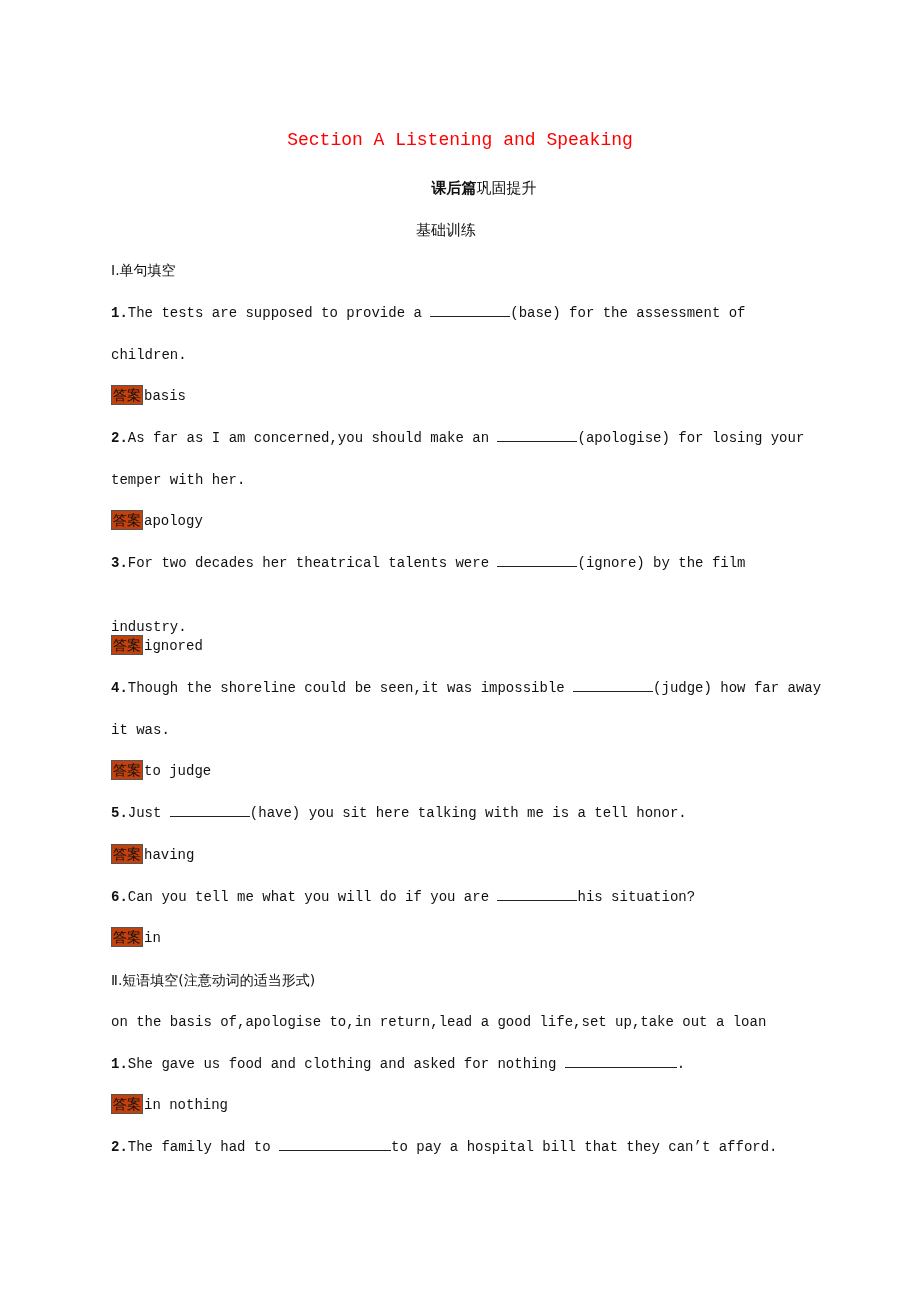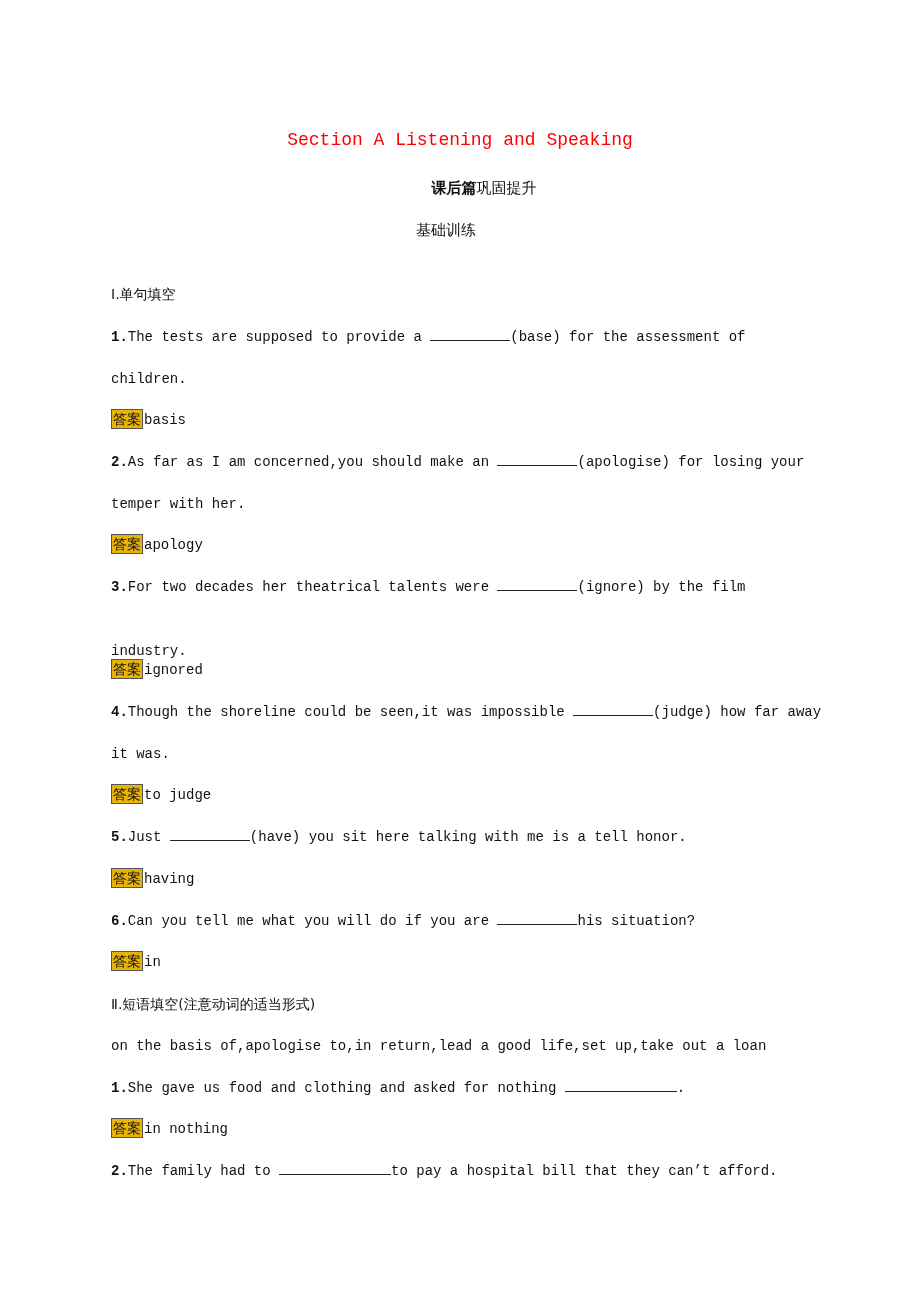--- a/index.html
+++ b/index.html
@@ -7,25 +7,25 @@
          font-family: "DejaVu Sans Mono", "Liberation Mono", monospace; color: #111; }
   .title { position: absolute; top: 124px; left: 0; width: 920px; text-align: center;
            color: #ff0000; font-family: "Liberation Mono", "DejaVu Sans Mono", monospace;
            font-size: 18px; line-height: 32px; }
   .subtitle { position: absolute; top: 176px; left: 0; width: 920px; text-align: center;
               font-family: "DejaVu Sans", sans-serif; font-size: 15px; line-height: 24px; margin-left: 24px; }
   .subtitle .bold { font-weight: bold; }
   .subtitle2 { position: absolute; top: 218px; left: 0; width: 892px; text-align: center;
                font-family: "DejaVu Sans", sans-serif; font-size: 15px; line-height: 24px; }
   .line { position: absolute; left: 111px; font-size: 14px; line-height: 22px; white-space: pre;
-          font-family: "Liberation Mono", "DejaVu Sans Mono", monospace; margin-top: 24px; }
+          font-family: "Liberation Mono", "DejaVu Sans Mono", monospace; }
   .cn { font-family: "DejaVu Sans", sans-serif; }
   .num { font-weight: bold; }
   .blank { display: inline-block; border-bottom: 1px solid #222; height: 14px; vertical-align: baseline; }
-  .badge { display: inline-block; border: 1px solid #555; background: #eab308;
+  .badge { display: inline-block; border: 1px solid #555; background: #c2410c;
            font-family: "DejaVu Sans", sans-serif; font-size: 14px; line-height: 18px;
            padding: 0 1px; margin-right: 1px; }
 </style>
 </head>
 <body>
 
 <div class="title">Section A Listening and Speaking</div>
 <div class="subtitle"><span class="bold">课后篇</span><span>巩固提升</span></div>
 <div class="subtitle2">基础训练</div>
 

